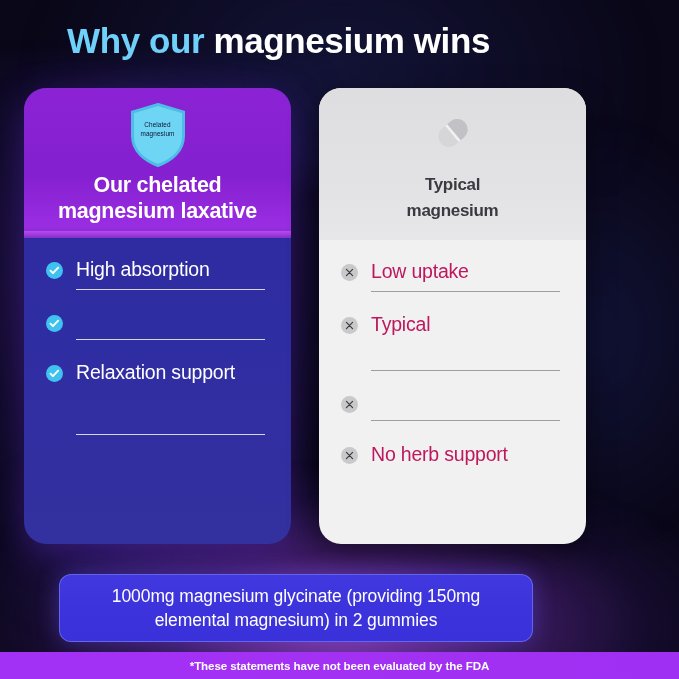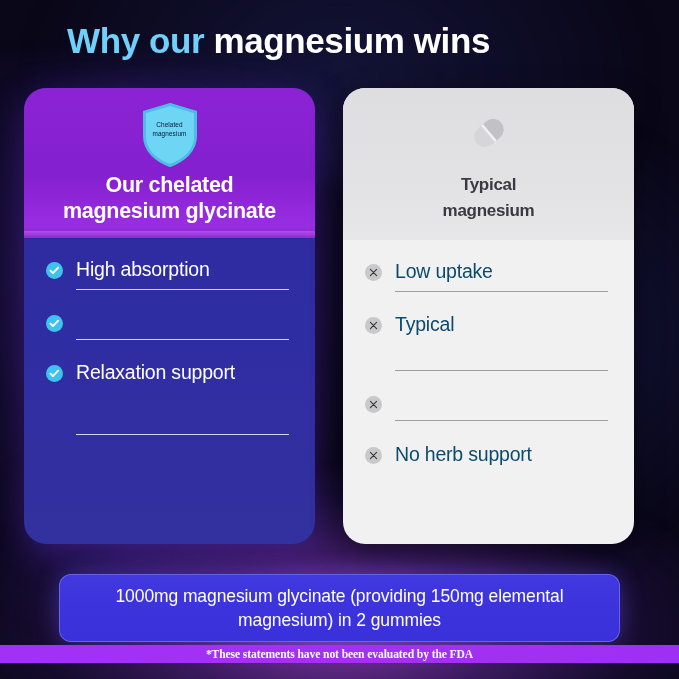--- a/index.html
+++ b/index.html
@@ -101,21 +101,21 @@
     position: absolute;
     top: 88px;
     left: 24px;
     width: 631px;
     height: 456px;
     display: flex;
     gap: 28px;
   }
   .card {
     position: relative;
-    width: 291px;
+    width: 267px;
     border-radius: 22px;
     overflow: hidden;
     display: flex;
     flex-direction: column;
   }
 
   
   .card-ours {
     background: linear-gradient(180deg, #2c2a9c 0%, #2f2da2 55%, #33319f 100%);
     box-shadow: 0 10px 36px rgba(88,40,190,0.45);
@@ -211,21 +211,21 @@
     justify-content: center;
   }
   .badge-check { background: #3fc2f0; }
   .badge-x     { background: #c9c9cb; }
   .label {
     font-size: 19.5px;
     line-height: 26px;
     letter-spacing: -0.2px;
   }
   .card-ours .label    { color: #ffffff; }
-  .card-typical .label { color: #0c4a6e; }
+  .card-typical .label { color: #be185d; }
 
   .item { display: flex; flex-direction: column; }
   .rule {
     height: 1px;
     margin-left: 30px;
     margin-right: 4px;
   }
   .card-ours .rule    { background: rgba(255,255,255,0.80); }
   .card-typical .rule { background: rgba(90,90,95,0.55); }
 
@@ -244,21 +244,21 @@
   .card-typical .item-1 .rule { margin-top: 33px; }
   .card-typical .item-2 { padding-top: 12px; padding-bottom: 7px; }
   .card-typical .item-2 .rule { margin-top: 7px; }
   .card-typical .item-3 { padding-top: 13px; }
 
   
   #banner {
     position: absolute;
     left: 59px;
     top: 574px;
-    width: 561px;
+    width: 474px;
     height: 68px;
     border-radius: 12px;
     background: linear-gradient(180deg, #4138df 0%, #3d33dc 50%, #3b31da 100%);
     border: 1px solid rgba(150,170,255,0.42);
     box-shadow: 0 0 22px rgba(90,70,230,0.45);
     display: flex;
     align-items: center;
     justify-content: center;
     text-align: center;
     padding: 0 24px;
@@ -268,28 +268,27 @@
     font-size: 17.5px;
     line-height: 24px;
     font-weight: 500;
     letter-spacing: -0.1px;
   }
 
   
   #footer {
     position: absolute;
     left: 0;
-    bottom: 16px;
+    bottom: 0;
     width: 679px;
-    height: 18px;
+    height: 27px;
     background: linear-gradient(90deg, #a330f5 0%, #a331f4 45%, #9f2ff2 100%);
     display: flex;
     align-items: center;
     justify-content: center;
-    font-family: Liberation Serif, serif;
   }
   #footer .footer-text {
     color: #ffffff;
     font-size: 11.6px;
     font-weight: bold;
     letter-spacing: -0.1px;
   }
 </style>
 </head>
 <body>
@@ -318,21 +317,21 @@
               <path d="M28 1.5 L53.5 9 V33 C53.5 48 41.5 57.5 28 62.5 C14.5 57.5 2.5 48 2.5 33 V9 Z" fill="#6fd5f5" stroke="#4dbde6" stroke-width="3"></path>
             </svg>
             <div class="shield-text">
               <div>Chelated</div>
               <div>magnesium</div>
             </div>
           </div>
         </div>
         <div class="card-title">
           <div>Our chelated</div>
-          <div>magnesium glycinate</div>
+          <div>magnesium laxative</div>
         </div>
       </div>
 
       <div class="list">
 
         <div class="item item-0">
           <div class="row">
             <span class="badge badge-check">
               <svg width="11" height="11" viewBox="0 0 12 12" aria-hidden="true">
                 <path d="M1.6 6.2 L4.3 8.9 L10 2.9" fill="none" stroke="#ffffff" stroke-width="2.1" stroke-linecap="round" stroke-linejoin="round"></path>

